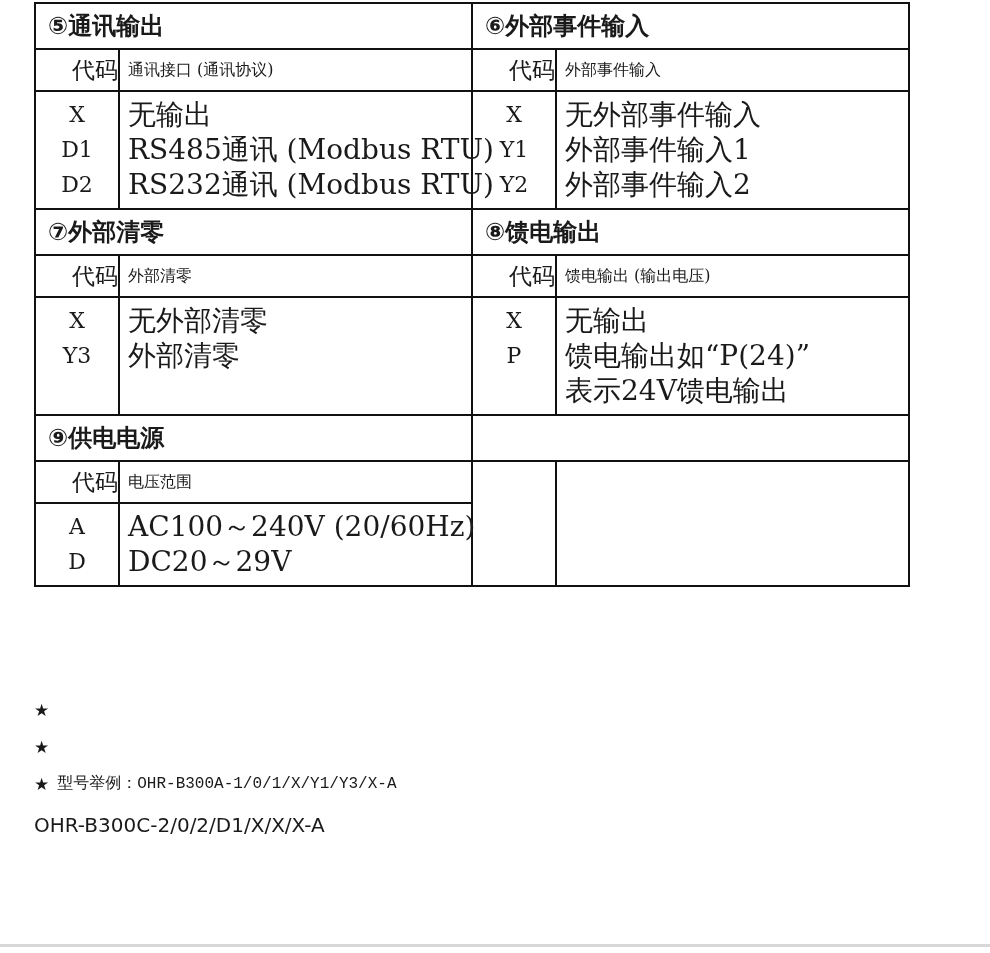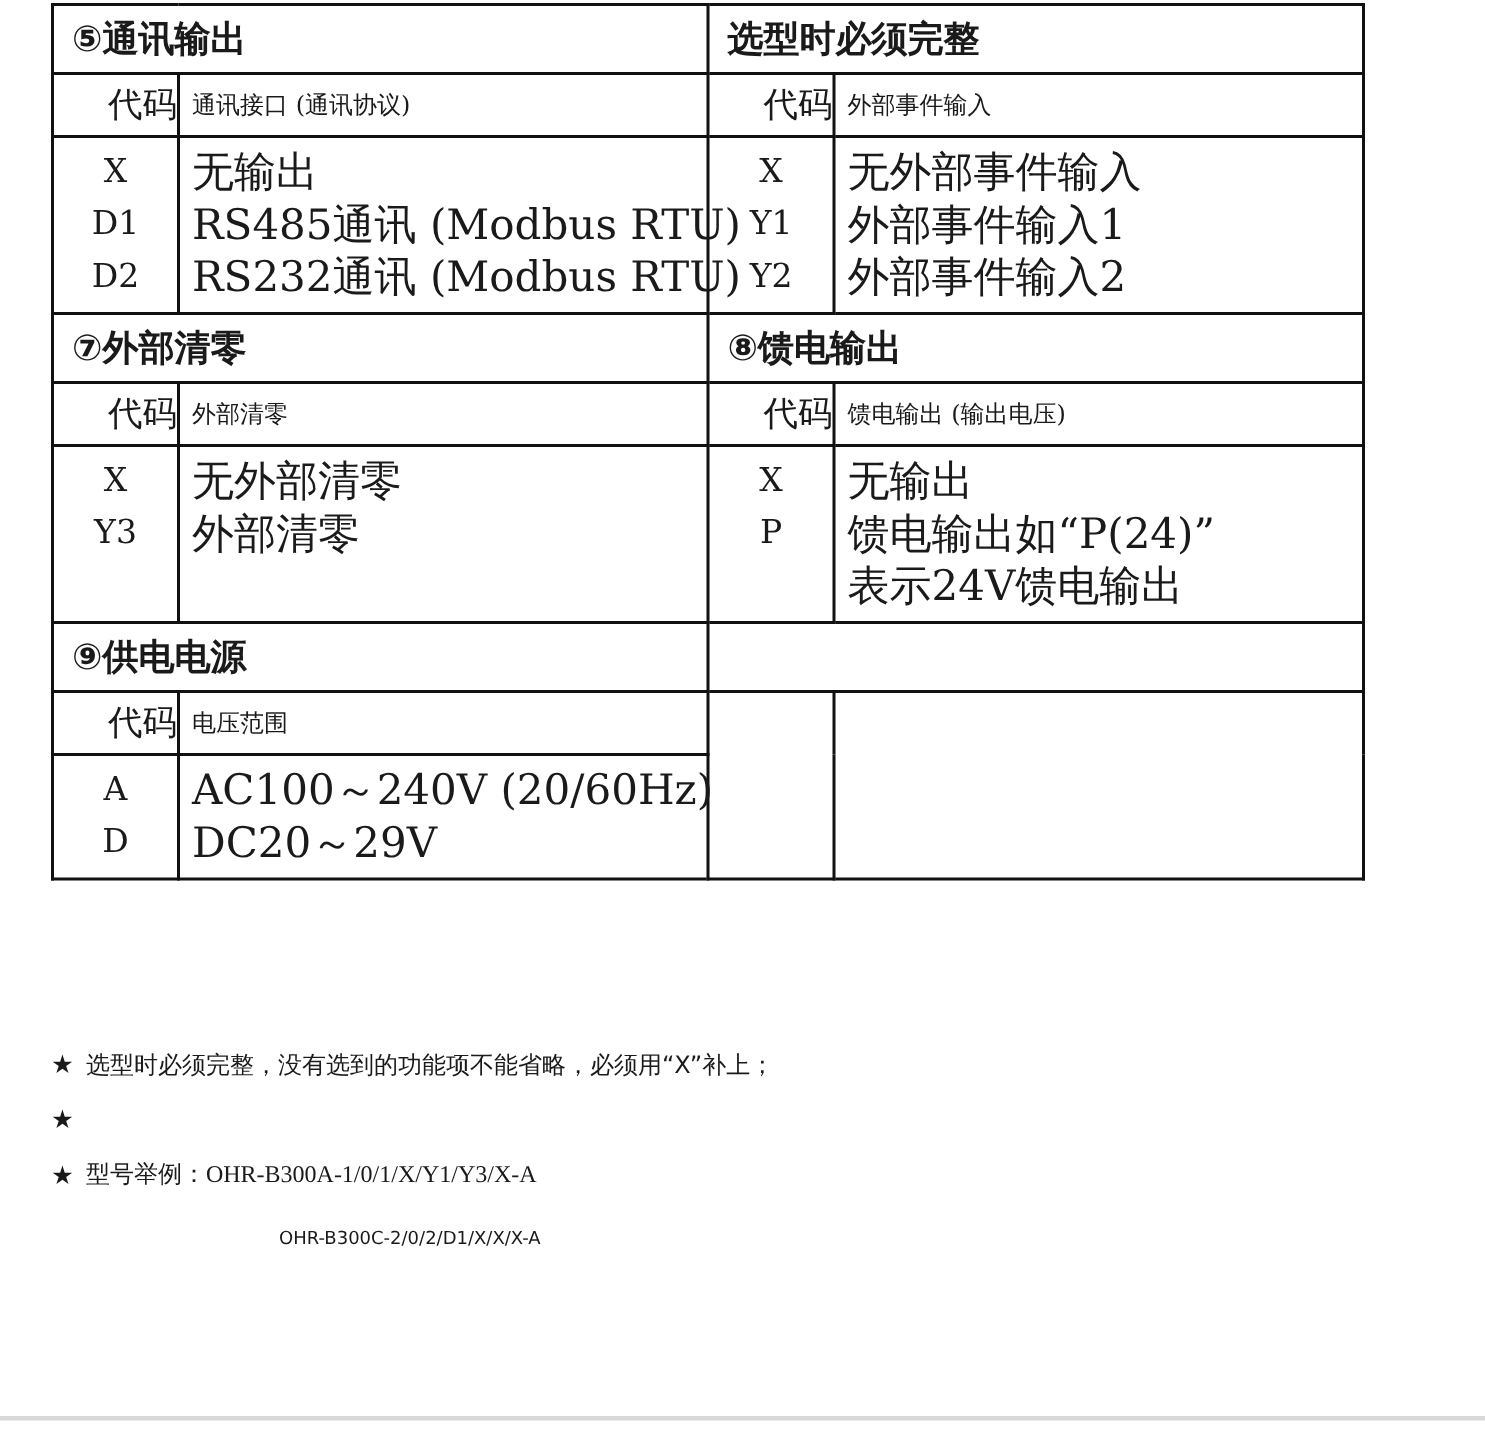--- a/index.html
+++ b/index.html
@@ -100,26 +100,25 @@
     font-size: 17px;
     line-height: 20px;
     margin-right: 8px;
     flex: 0 0 auto;
   }
   .note-text {
     line-height: 20px;
   }
   .example-line {
     font-family: "DejaVu Sans", "Liberation Sans", sans-serif;
-    font-size: 12px;
+    font-size: 20px;
     line-height: 28px;
-    margin-left: 152px;
   }
   .note-inline-code {
-    font-family: Liberation Serif, serif;
+    font-family: Liberation Mono, monospace;
   }
   .bottom-rule {
     position: absolute;
     left: 0;
     top: 944px;
     width: 990px;
     height: 3px;
     background: #d8d8d8;
   }
 </style>
@@ -132,21 +131,21 @@
     <colgroup>
       <col style="width:84px">
       <col style="width:353px">
       <col style="width:84px">
       <col style="width:353px">
     </colgroup>
     <tbody>
 
       <tr>
         <td class="hdr-cell" colspan="2">⑤通讯输出</td>
-        <td class="hdr-cell" colspan="2">选型时必须完整</td>
+        <td class="hdr-cell" colspan="2">⑥外部事件输入</td>
       </tr>
 
       <tr>
         <td class="sub-hdr">代码</td>
         <td class="sub-hdr-left">通讯接口 (通讯协议)</td>
         <td class="sub-hdr">代码</td>
         <td class="sub-hdr-left">外部事件输入</td>
       </tr>
 
       <tr>
@@ -224,21 +223,20 @@
           <div>AC100～240V (20/60Hz)</div>
           <div>DC20～29V</div>
         </td>
       </tr>
     </tbody>
   </table>
 
   <div class="notes">
     <div class="note-row">
       <span class="star">★</span>
-      <span class="note-text">选型时必须完整，没有选到的功能项不能省略，必须用“X”补上；</span>
     </div>
     <div class="note-row">
       <span class="star">★</span>
     </div>
     <div class="note-row">
       <span class="star">★</span>
       <span class="note-text note-inline-code">型号举例：OHR-B300A-1/0/1/X/Y1/Y3/X-A</span>
     </div>
     <div class="example-line">OHR-B300C-2/0/2/D1/X/X/X-A</div>
   </div>

